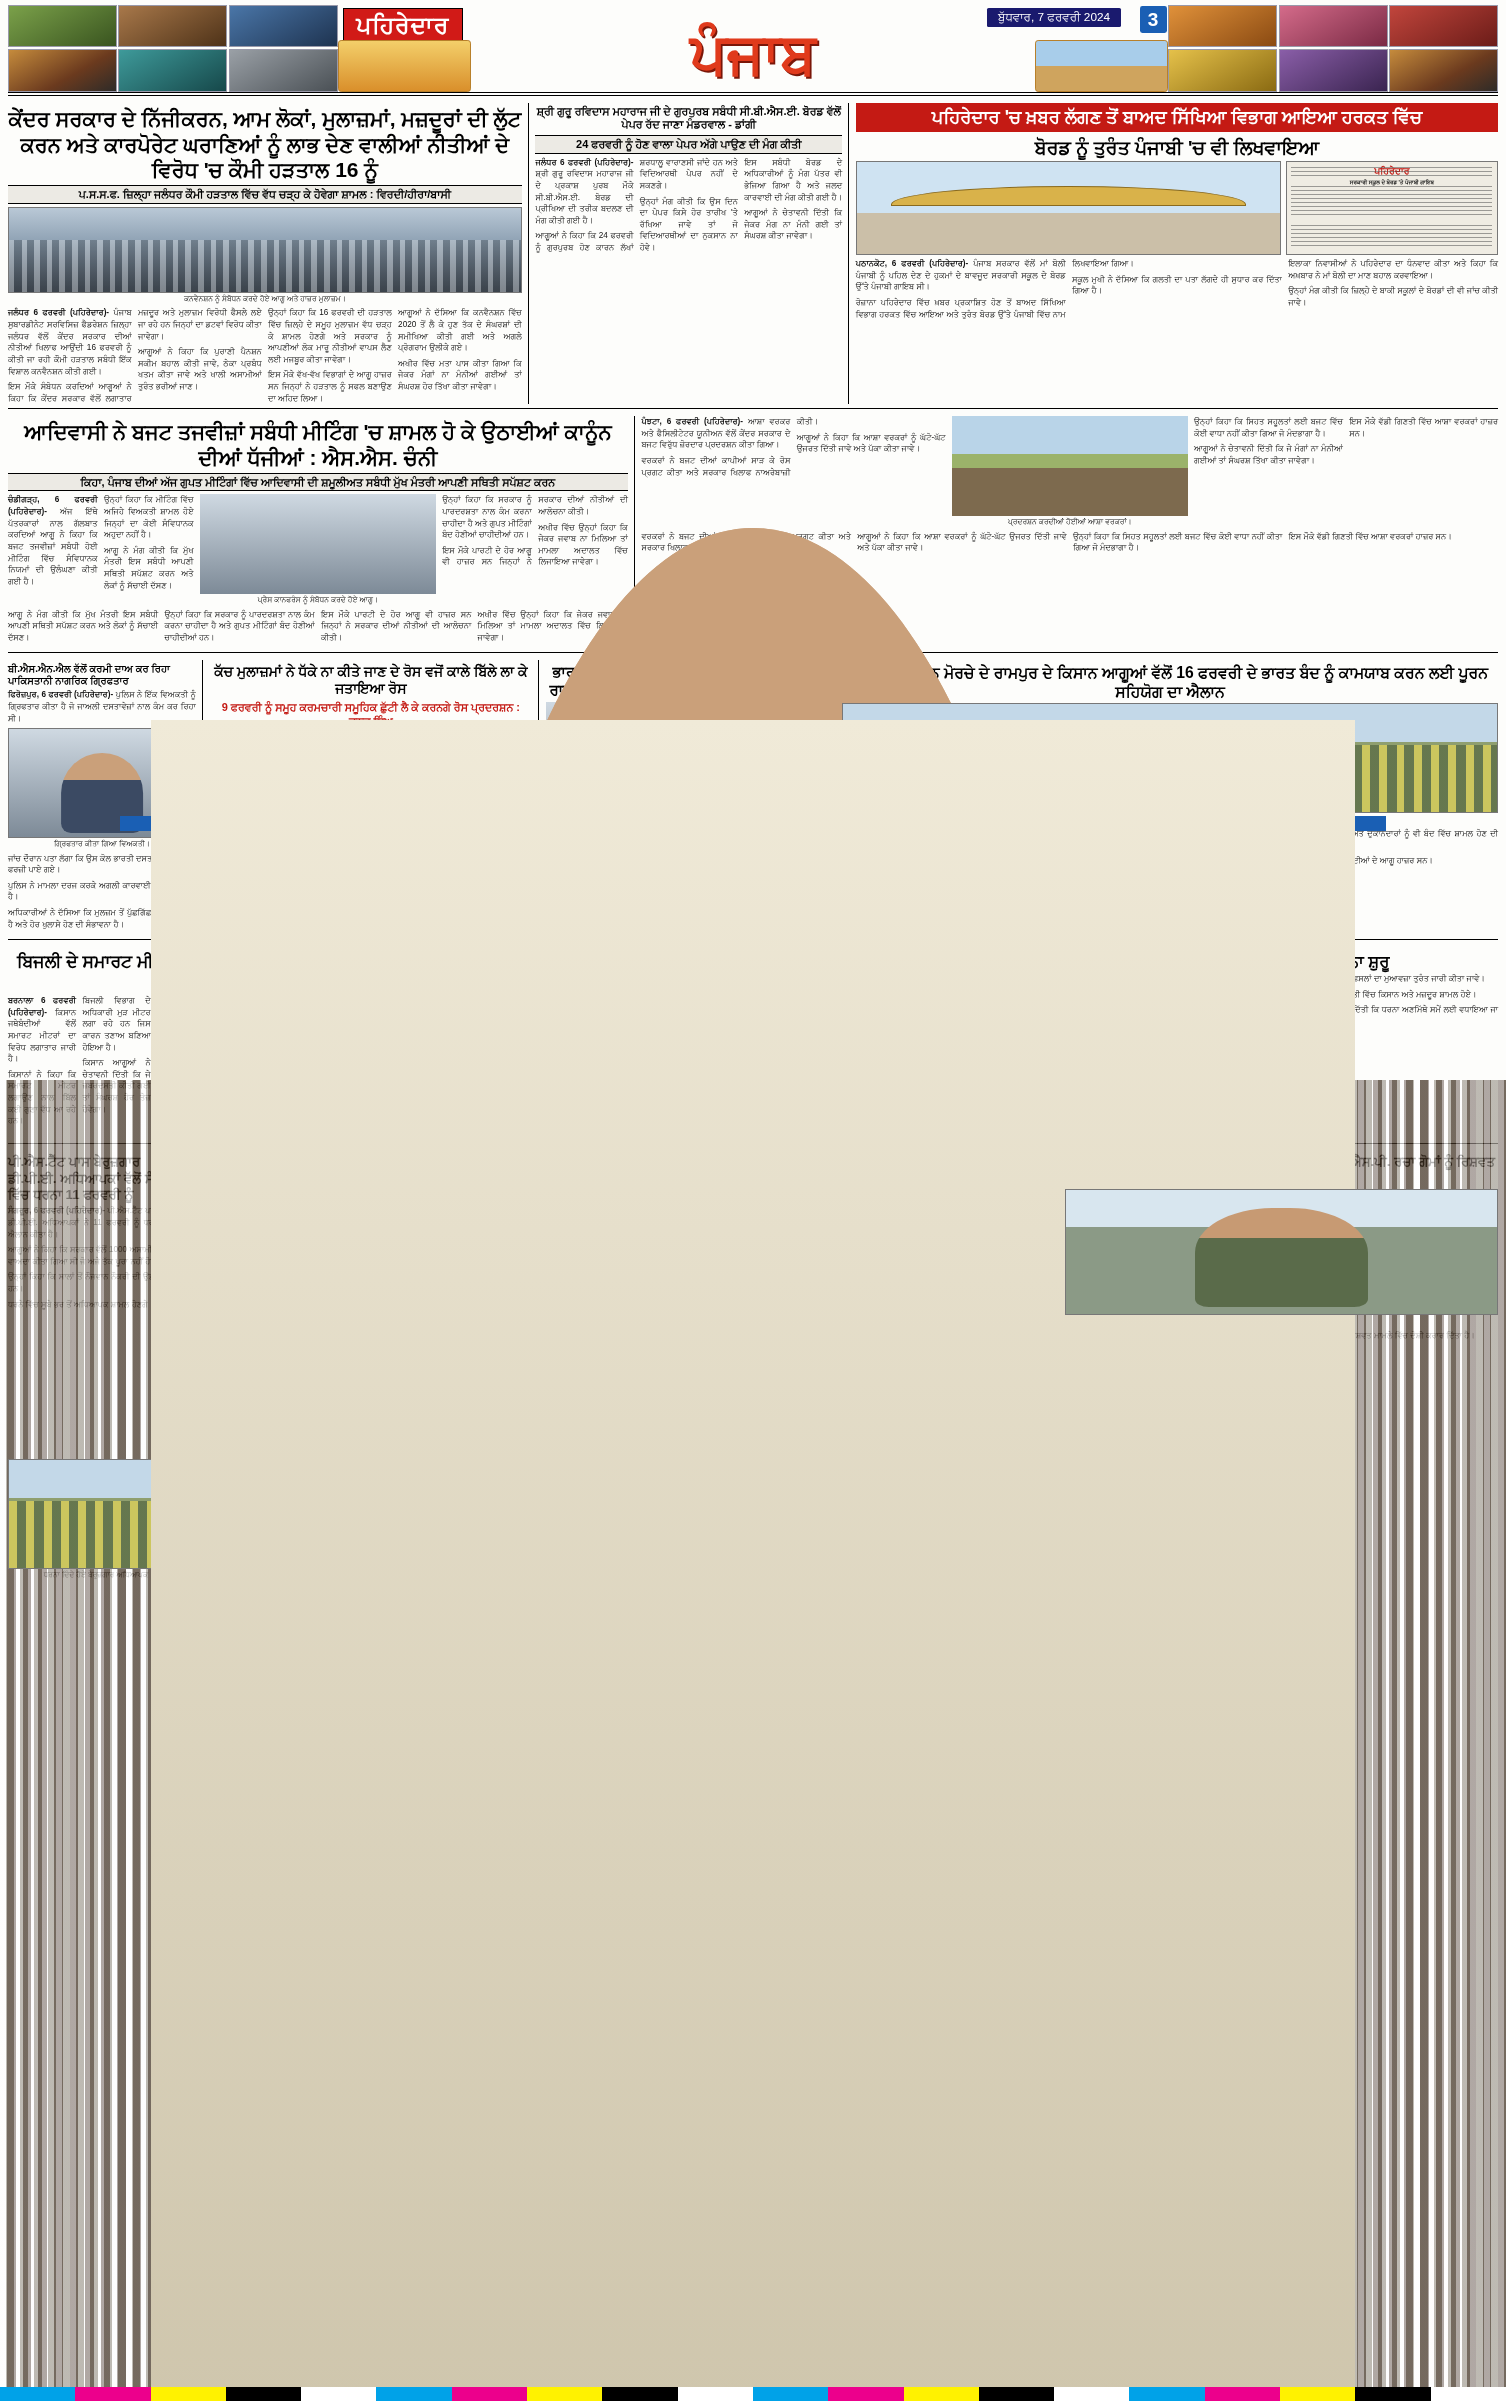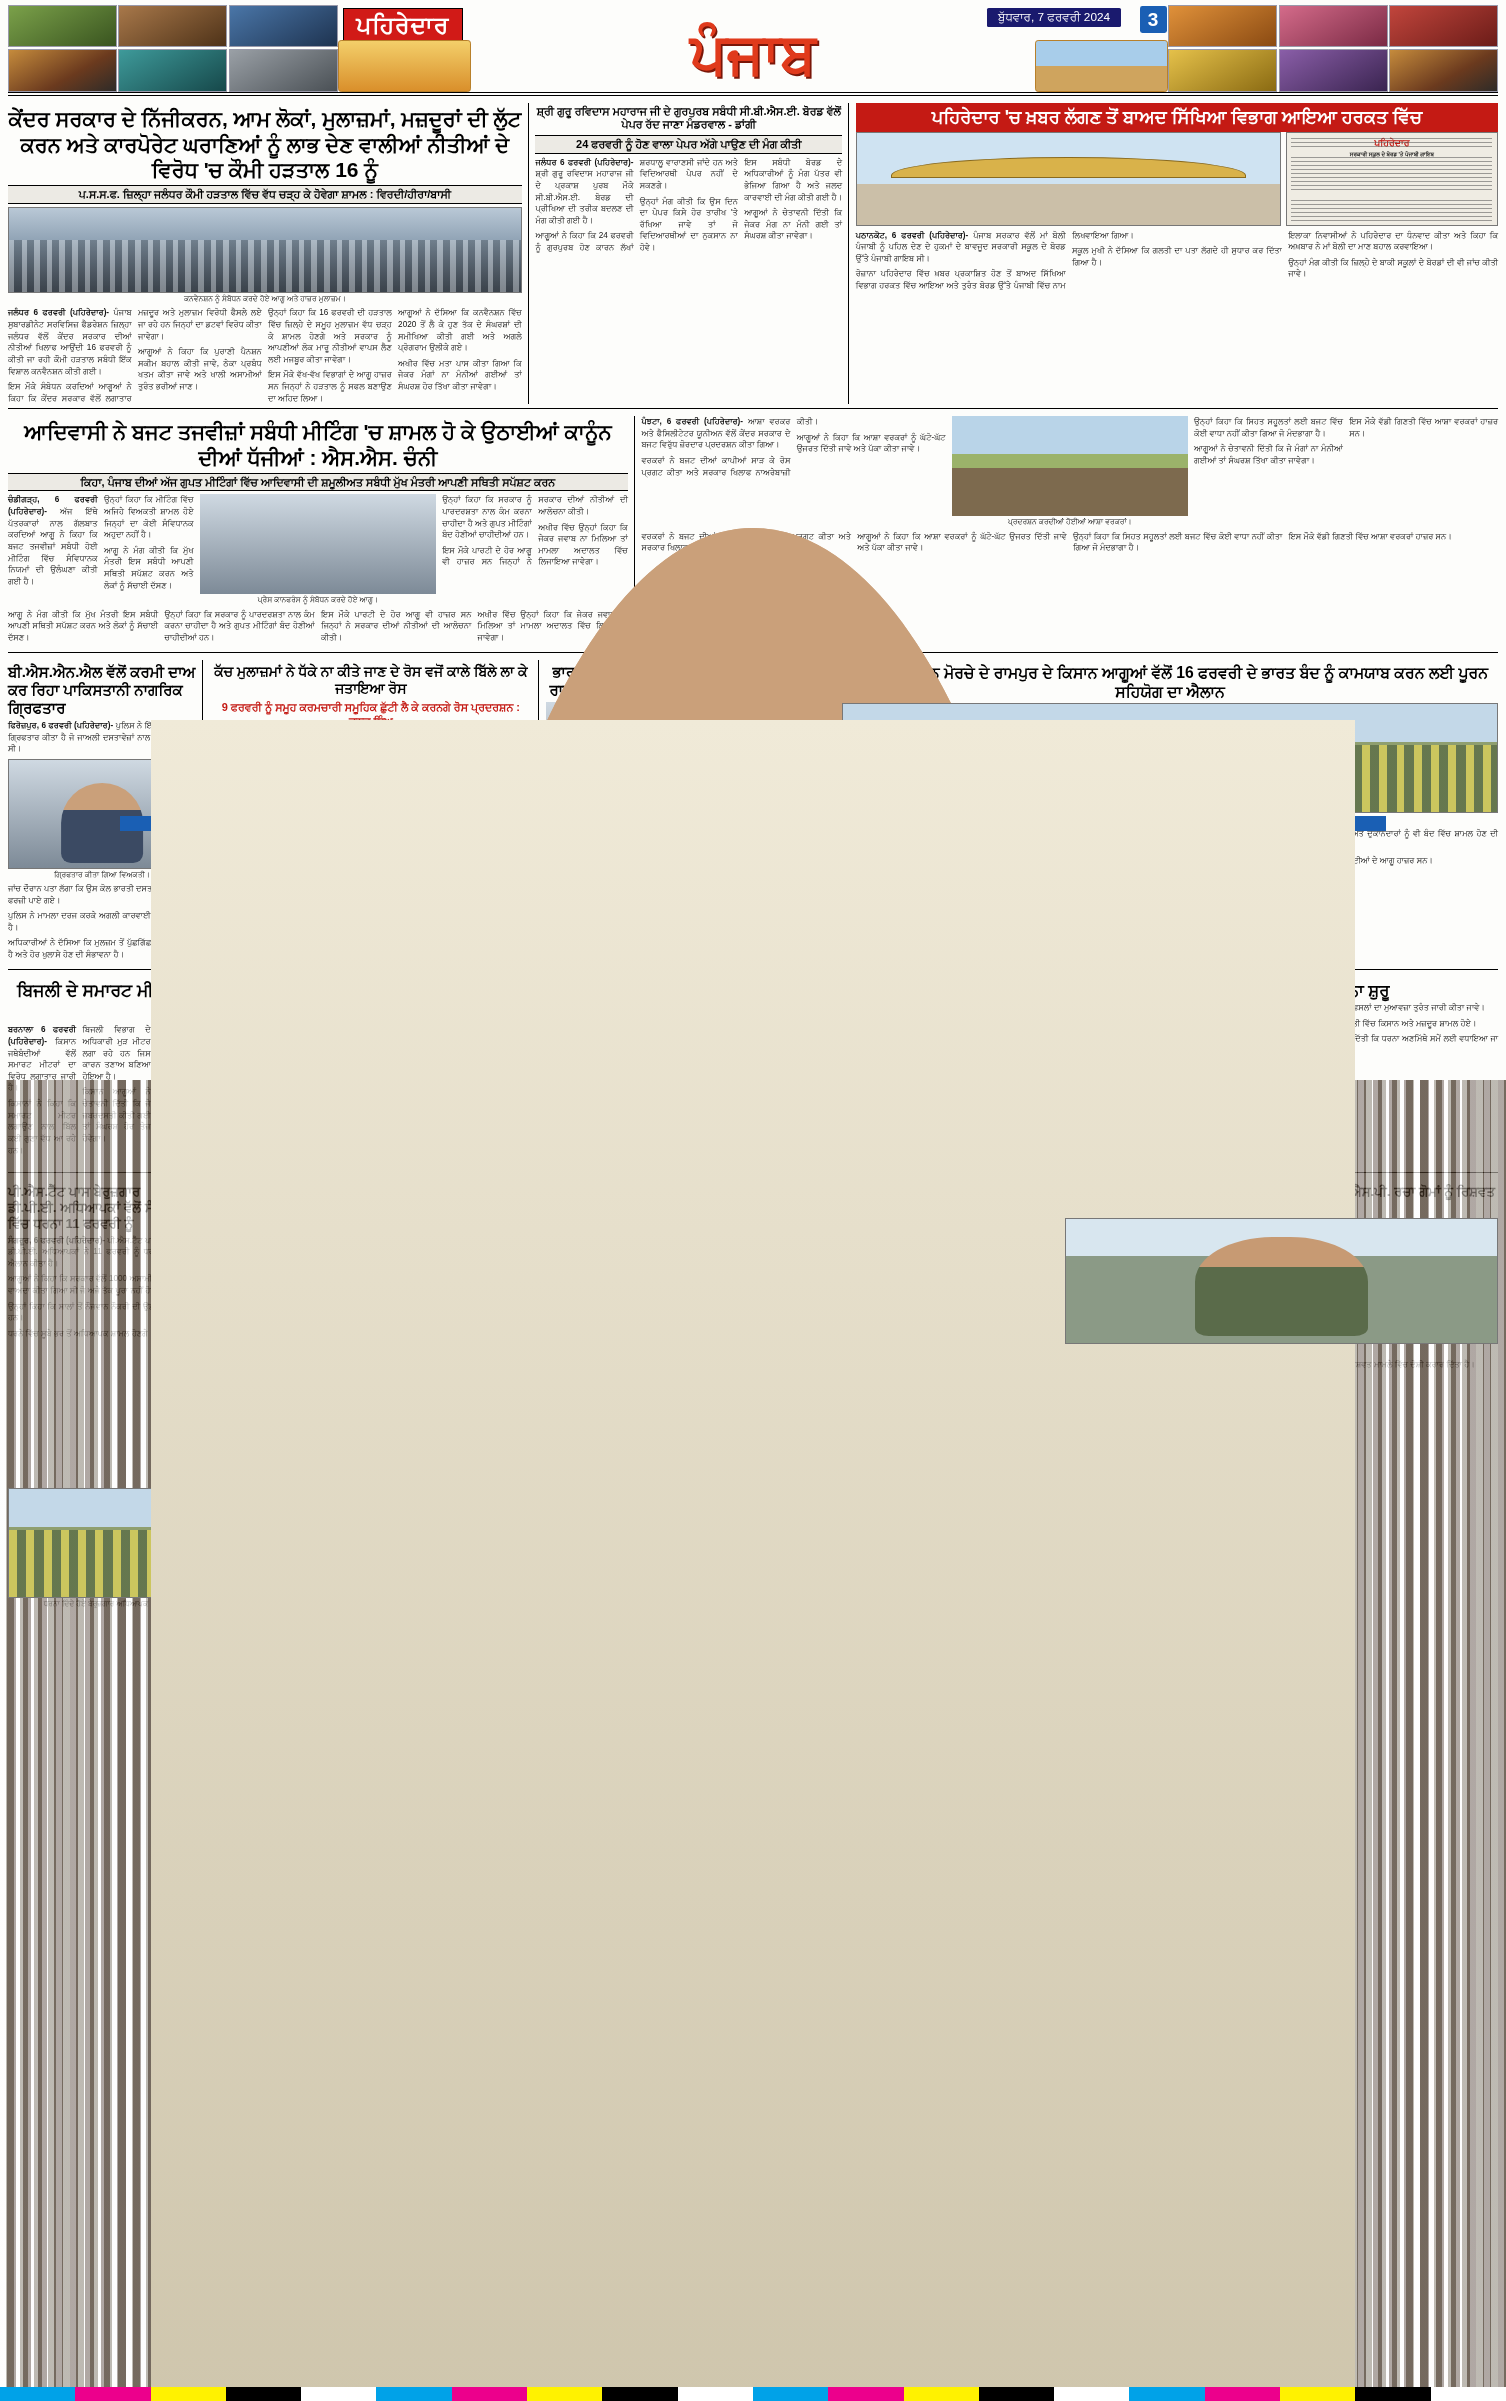--- a/index.html
+++ b/index.html
@@ -324,20 +324,21 @@
         <p><span class="dateline">ਜਲੰਧਰ 6 ਫਰਵਰੀ (ਪਹਿਰੇਦਾਰ)-</span> <span>ਸ਼੍ਰੀ ਗੁਰੂ ਰਵਿਦਾਸ ਮਹਾਰਾਜ ਜੀ ਦੇ ਪ੍ਰਕਾਸ਼ ਪੁਰਬ ਮੌਕੇ ਸੀ.ਬੀ.ਐਸ.ਈ. ਬੋਰਡ ਦੀ ਪ੍ਰੀਖਿਆ ਦੀ ਤਰੀਕ ਬਦਲਣ ਦੀ ਮੰਗ ਕੀਤੀ ਗਈ ਹੈ।</span></p>
         <p>ਆਗੂਆਂ ਨੇ ਕਿਹਾ ਕਿ 24 ਫਰਵਰੀ ਨੂੰ ਗੁਰਪੁਰਬ ਹੋਣ ਕਾਰਨ ਲੱਖਾਂ ਸ਼ਰਧਾਲੂ ਵਾਰਾਣਸੀ ਜਾਂਦੇ ਹਨ ਅਤੇ ਵਿਦਿਆਰਥੀ ਪੇਪਰ ਨਹੀਂ ਦੇ ਸਕਣਗੇ।</p>
         <p>ਉਨ੍ਹਾਂ ਮੰਗ ਕੀਤੀ ਕਿ ਉਸ ਦਿਨ ਦਾ ਪੇਪਰ ਕਿਸੇ ਹੋਰ ਤਾਰੀਖ 'ਤੇ ਰੱਖਿਆ ਜਾਵੇ ਤਾਂ ਜੋ ਵਿਦਿਆਰਥੀਆਂ ਦਾ ਨੁਕਸਾਨ ਨਾ ਹੋਵੇ।</p>
         <p>ਇਸ ਸਬੰਧੀ ਬੋਰਡ ਦੇ ਅਧਿਕਾਰੀਆਂ ਨੂੰ ਮੰਗ ਪੱਤਰ ਵੀ ਭੇਜਿਆ ਗਿਆ ਹੈ ਅਤੇ ਜਲਦ ਕਾਰਵਾਈ ਦੀ ਮੰਗ ਕੀਤੀ ਗਈ ਹੈ।</p>
         <p>ਆਗੂਆਂ ਨੇ ਚੇਤਾਵਨੀ ਦਿੱਤੀ ਕਿ ਜੇਕਰ ਮੰਗ ਨਾ ਮੰਨੀ ਗਈ ਤਾਂ ਸੰਘਰਸ਼ ਕੀਤਾ ਜਾਵੇਗਾ।</p>
       </div>
     </div>
 
     <div class="col vsep" style="flex:1; padding-left:6.3px;">
       <div class="redbox">ਪਹਿਰੇਦਾਰ 'ਚ ਖ਼ਬਰ ਲੱਗਣ ਤੋਂ ਬਾਅਦ ਸਿੱਖਿਆ ਵਿਭਾਗ ਆਇਆ ਹਰਕਤ ਵਿੱਚ</div>
+      <h2 class="headline" style="font-size:19px;">ਬੋਰਡ ਨੂੰ ਤੁਰੰਤ ਪੰਜਾਬੀ 'ਚ ਵੀ ਲਿਖਵਾਇਆ</h2>
       <div class="row" style="gap:4.7px;">
         <div class="figure" style="flex:2;">
           <div class="imgbox gate" style="height:94px;">
             <div style="position:absolute;left:0;right:0;top:37%;text-align:center;font-size:8.6px;font-weight:bold;color:#fff;">G.S.S.S. FARIDANAGAR PTK.</div>
           </div>
         </div>
         <div class="figure" style="flex:1;">
           <div class="imgbox clipping" style="height:94px;">
             <div style="position:absolute;left:0;right:0;top:3.1px;text-align:center;font-size:9.4px;font-weight:bold;color:#c41a14;">ਪਹਿਰੇਦਾਰ</div>
             <div style="position:absolute;left:0;right:0;top:17.3px;text-align:center;font-size:5.5px;font-weight:bold;color:#111;">ਸਰਕਾਰੀ ਸਕੂਲ ਦੇ ਬੋਰਡ 'ਤੇ ਪੰਜਾਬੀ ਗਾਇਬ</div>
@@ -405,21 +406,21 @@
         <p>ਆਗੂਆਂ ਨੇ ਕਿਹਾ ਕਿ ਆਸ਼ਾ ਵਰਕਰਾਂ ਨੂੰ ਘੱਟੋ-ਘੱਟ ਉਜਰਤ ਦਿੱਤੀ ਜਾਵੇ ਅਤੇ ਪੱਕਾ ਕੀਤਾ ਜਾਵੇ।</p>
         <p>ਉਨ੍ਹਾਂ ਕਿਹਾ ਕਿ ਸਿਹਤ ਸਹੂਲਤਾਂ ਲਈ ਬਜਟ ਵਿੱਚ ਕੋਈ ਵਾਧਾ ਨਹੀਂ ਕੀਤਾ ਗਿਆ ਜੋ ਮੰਦਭਾਗਾ ਹੈ।</p>
         <p>ਇਸ ਮੌਕੇ ਵੱਡੀ ਗਿਣਤੀ ਵਿੱਚ ਆਸ਼ਾ ਵਰਕਰਾਂ ਹਾਜ਼ਰ ਸਨ।</p>
       </div>
     </div>
   </div>
 
   <div class="row section">
 
     <div class="col" style="width: 188px;">
-      <h2 class="headline left" style="font-size:15px;">ਬੀ.ਐਸ.ਐਨ.ਐਲ ਵੱਲੋਂ ਕਰਮੀ ਦਾਅ ਕਰ ਰਿਹਾ ਪਾਕਿਸਤਾਨੀ ਨਾਗਰਿਕ ਗ੍ਰਿਫਤਾਰ</h2>
+      <h2 class="headline left" style="font-size:10px;">ਬੀ.ਐਸ.ਐਨ.ਐਲ ਵੱਲੋਂ ਕਰਮੀ ਦਾਅ ਕਰ ਰਿਹਾ ਪਾਕਿਸਤਾਨੀ ਨਾਗਰਿਕ ਗ੍ਰਿਫਤਾਰ</h2>
       <div class="body">
         <p><span class="dateline">ਫਿਰੋਜ਼ਪੁਰ, 6 ਫਰਵਰੀ (ਪਹਿਰੇਦਾਰ)-</span> <span>ਪੁਲਿਸ ਨੇ ਇੱਕ ਵਿਅਕਤੀ ਨੂੰ ਗ੍ਰਿਫਤਾਰ ਕੀਤਾ ਹੈ ਜੋ ਜਾਅਲੀ ਦਸਤਾਵੇਜ਼ਾਂ ਨਾਲ ਕੰਮ ਕਰ ਰਿਹਾ ਸੀ।</span></p>
       </div>
       <div class="figure">
         <div class="imgbox portrait" style="height:110px;"></div>
         <div class="photo-cap">ਗ੍ਰਿਫਤਾਰ ਕੀਤਾ ਗਿਆ ਵਿਅਕਤੀ।</div>
       </div>
       <div class="body">
         <p>ਜਾਂਚ ਦੌਰਾਨ ਪਤਾ ਲੱਗਾ ਕਿ ਉਸ ਕੋਲ ਭਾਰਤੀ ਦਸਤਾਵੇਜ਼ ਵੀ ਸਨ ਜੋ ਫਰਜ਼ੀ ਪਾਏ ਗਏ।</p>
         <p>ਪੁਲਿਸ ਨੇ ਮਾਮਲਾ ਦਰਜ ਕਰਕੇ ਅਗਲੀ ਕਾਰਵਾਈ ਸ਼ੁਰੂ ਕਰ ਦਿੱਤੀ ਹੈ।</p>

